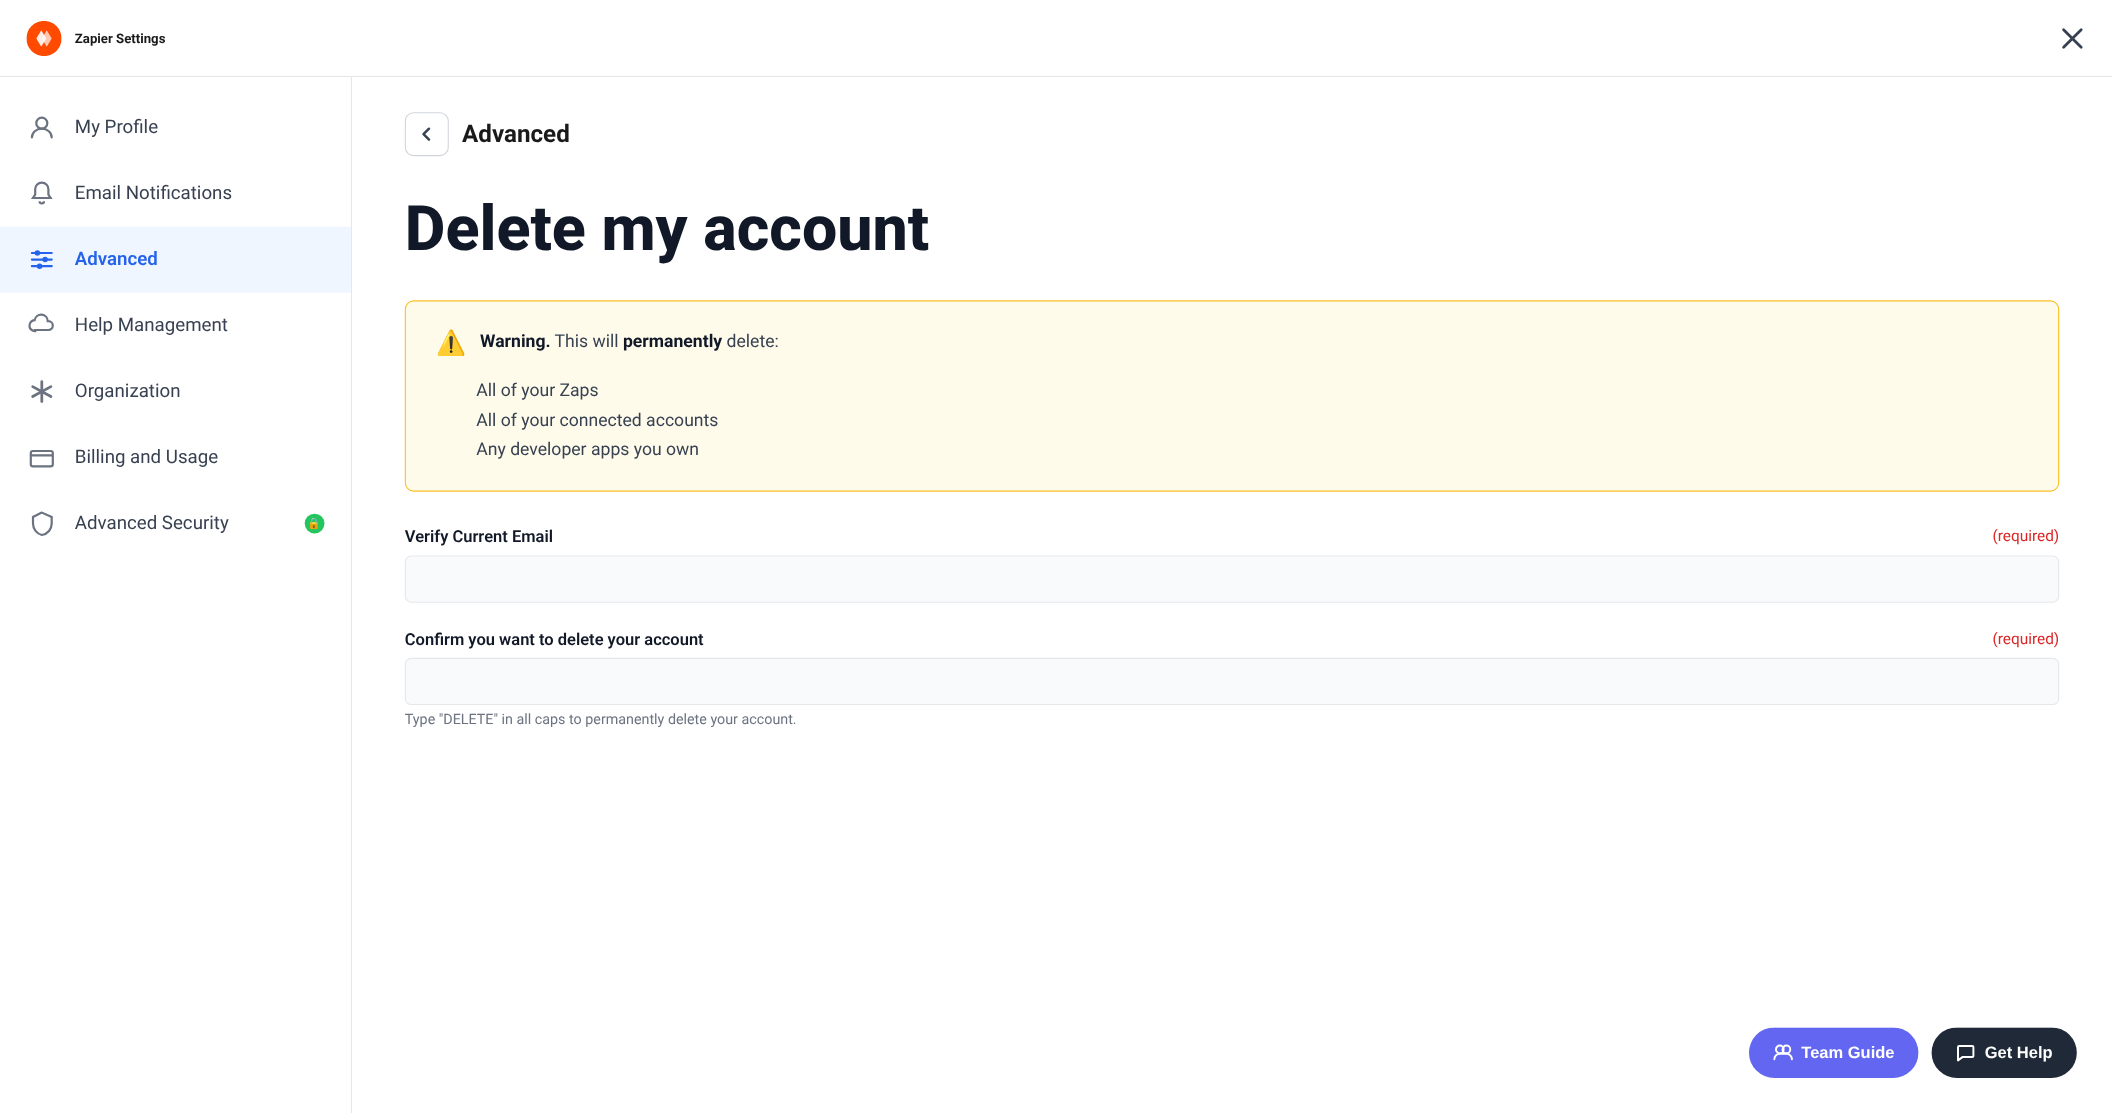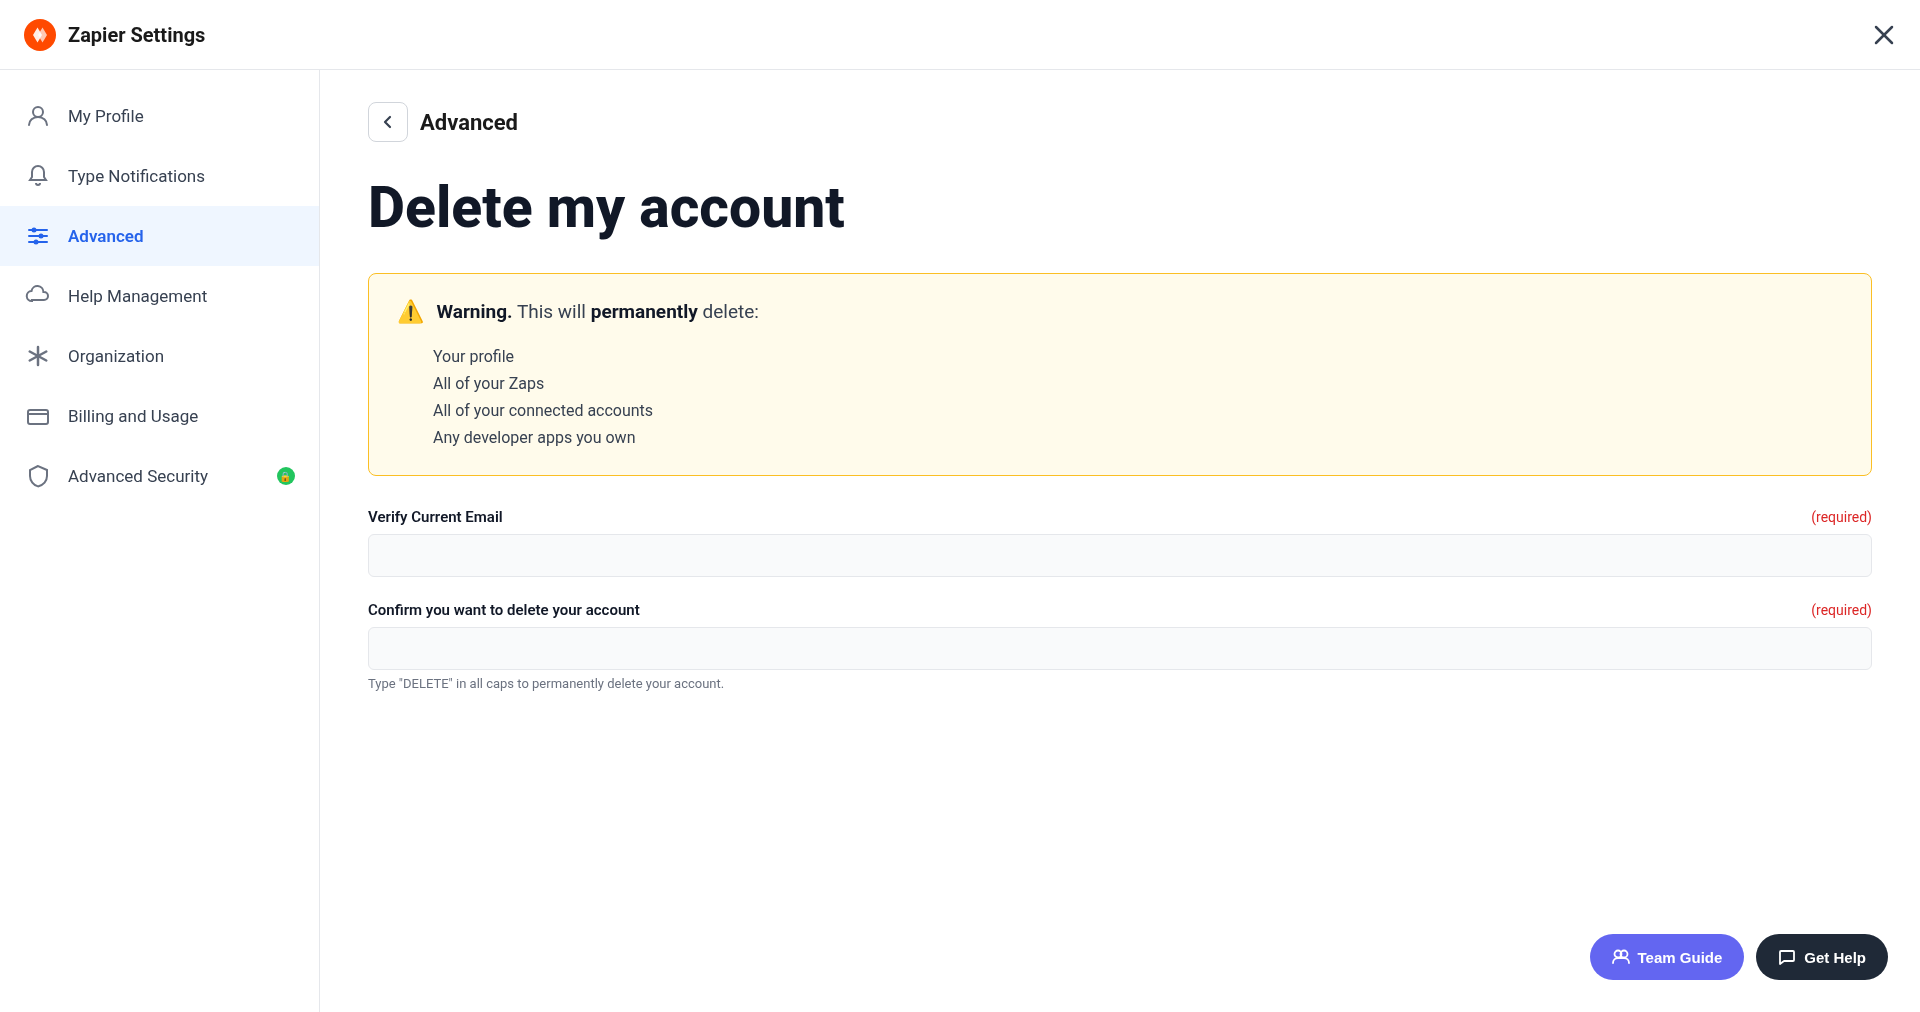--- a/index.html
+++ b/index.html
@@ -6,21 +6,21 @@
     body { font-family: -apple-system, BlinkMacSystemFont, 'Segoe UI', Roboto, sans-serif; background: #fff; color: #1a1a1a; height: 1012px; overflow: hidden; }
 
     
     .topbar {
       display: flex; align-items: center; justify-content: space-between;
       height: 70px; padding: 0 24px; border-bottom: 1px solid #e5e7eb;
       position: fixed; top: 0; left: 0; right: 0; background: #fff; z-index: 100;
     }
     .topbar-left { display: flex; align-items: center; gap: 12px; }
     .zapier-logo { width: 32px; height: 32px; }
-    .topbar-title { font-size: 20px; font-weight: 700; color: #1a1a1a; }
+    .topbar-title { font-size: 12px; font-weight: 700; color: #1a1a1a; }
     .close-btn { background: none; border: none; cursor: pointer; color: #333; font-size: 24px; }
 
     
     .layout { display: flex; height: calc(1012px - 70px); margin-top: 70px; }
 
     
     .sidebar {
       width: 320px; min-width: 320px; border-right: 1px solid #e5e7eb;
       padding: 16px 0; overflow-y: auto;
     }
@@ -54,21 +54,21 @@
     
     .page-heading { font-size: 57px; font-weight: 800; color: #111827; margin-bottom: 32px; }
 
     
     .warning-box {
       border: 1.5px solid #fbbf24; border-radius: 8px; background: #fffbeb;
       padding: 24px 28px; margin-bottom: 32px;
     }
     .warning-header { display: flex; align-items: flex-start; gap: 12px; margin-bottom: 16px; }
     .warning-icon { font-size: 22px; margin-top: 1px; }
-    .warning-text { font-size: 19px; color: #374151; line-height: 1.5; }
+    .warning-text { font-size: 16px; color: #374151; line-height: 1.5; }
     .warning-text b { color: #111827; }
     .warning-list { list-style: none; padding-left: 36px; }
     .warning-list li { font-size: 16px; color: #374151; padding: 4px 0; }
 
     
     .field-group { margin-bottom: 24px; }
     .field-label-row { display: flex; justify-content: space-between; align-items: center; margin-bottom: 8px; gap: 26px; }
     .field-label { font-size: 15px; font-weight: 600; color: #111827; }
     .field-required { font-size: 14px; color: #dc2626; }
     .field-input {
@@ -131,21 +131,21 @@
       <span class="nav-label">My Profile</span>
     </div>
 
     <div class="nav-item">
       <span class="nav-icon">
         <svg width="26" height="26" viewBox="0 0 26 26" fill="none">
           <path d="M13 3C9.7 3 7 5.7 7 9v5l-2 3h16l-2-3V9c0-3.3-2.7-6-6-6z" stroke="#6b7280" stroke-width="2"></path>
           <path d="M11 20a2 2 0 004 0" stroke="#6b7280" stroke-width="2"></path>
         </svg>
       </span>
-      <span class="nav-label">Type Notifications</span>
+      <span class="nav-label">Email Notifications</span>
     </div>
 
     <div class="nav-item active">
       <span class="nav-icon">
         <svg width="26" height="26" viewBox="0 0 26 26" fill="none">
           <line x1="4" y1="7" x2="22" y2="7" stroke="#2563eb" stroke-width="2" stroke-linecap="round"></line>
           <line x1="4" y1="13" x2="22" y2="13" stroke="#2563eb" stroke-width="2" stroke-linecap="round"></line>
           <line x1="4" y1="19" x2="22" y2="19" stroke="#2563eb" stroke-width="2" stroke-linecap="round"></line>
           <circle cx="9" cy="7" r="2.5" fill="#2563eb"></circle>
           <circle cx="16" cy="13" r="2.5" fill="#2563eb"></circle>
@@ -212,21 +212,20 @@
     <h1 class="page-heading">Delete my account</h1>
 
     <div class="warning-box">
       <div class="warning-header">
         <span class="warning-icon">⚠️</span>
         <span class="warning-text">
           <b>Warning.</b><span> This will </span><b>permanently</b><span> delete:</span>
         </span>
       </div>
       <ul class="warning-list">
-        <li class="list-item">Your profile</li>
         <li class="list-item">All of your Zaps</li>
         <li class="list-item">All of your connected accounts</li>
         <li class="list-item">Any developer apps you own</li>
       </ul>
     </div>
 
     <div class="field-group">
       <div class="field-label-row">
         <label class="field-label">Verify Current Email</label>
         <span class="field-required">(required)</span>

